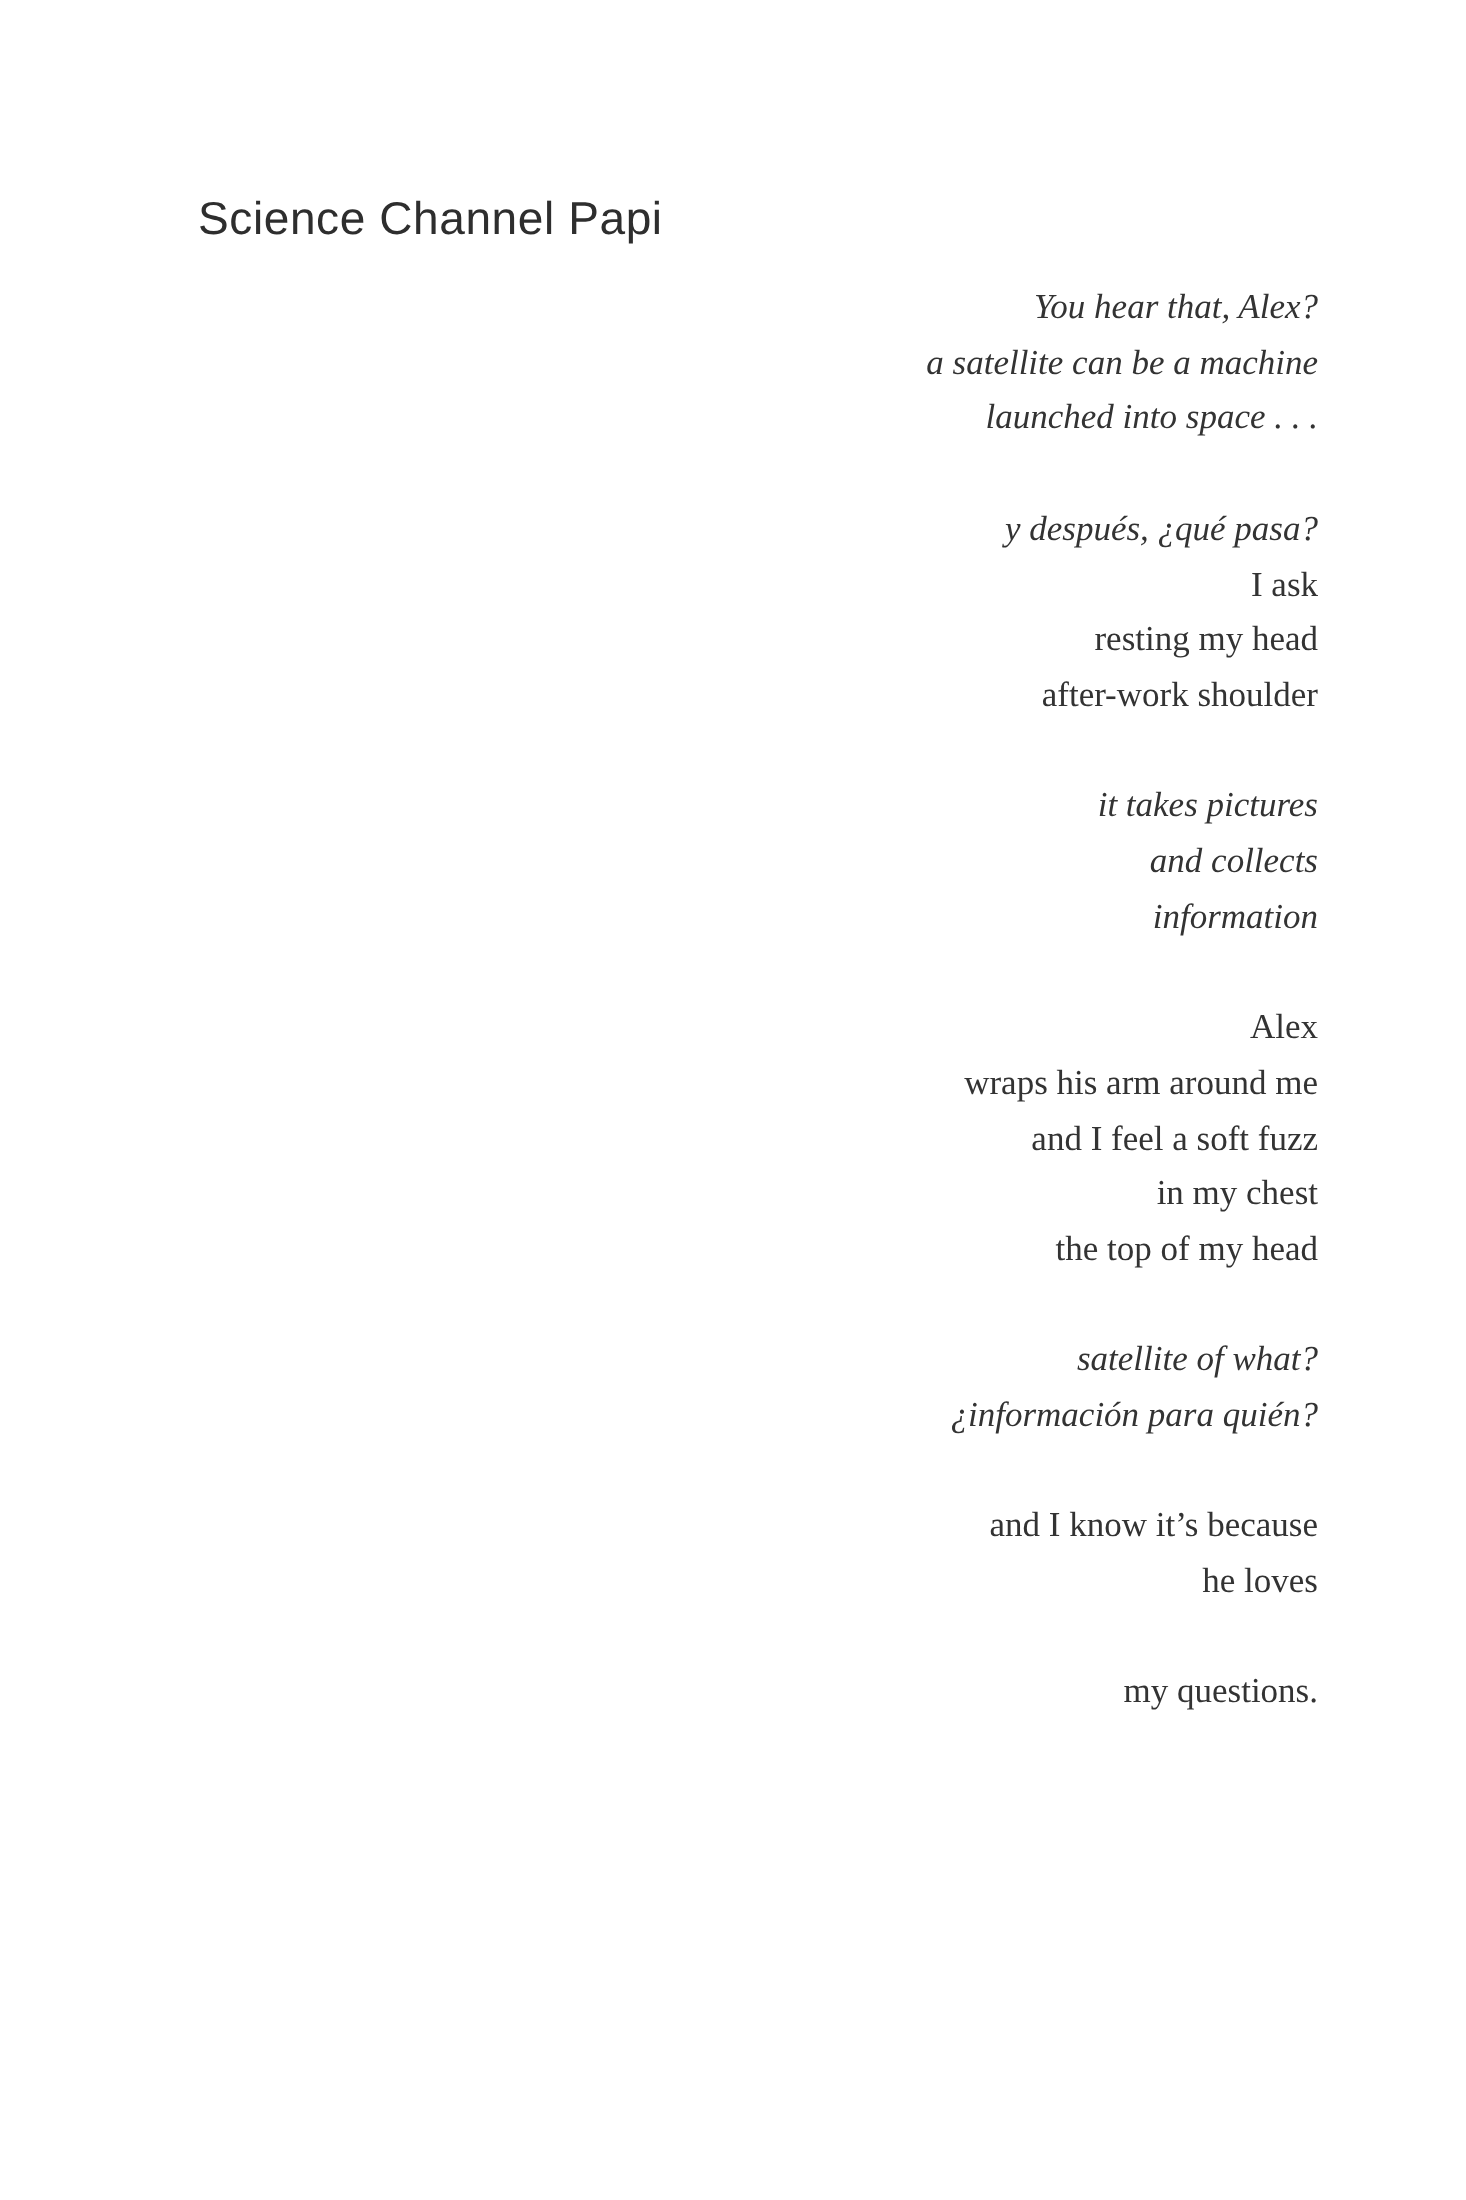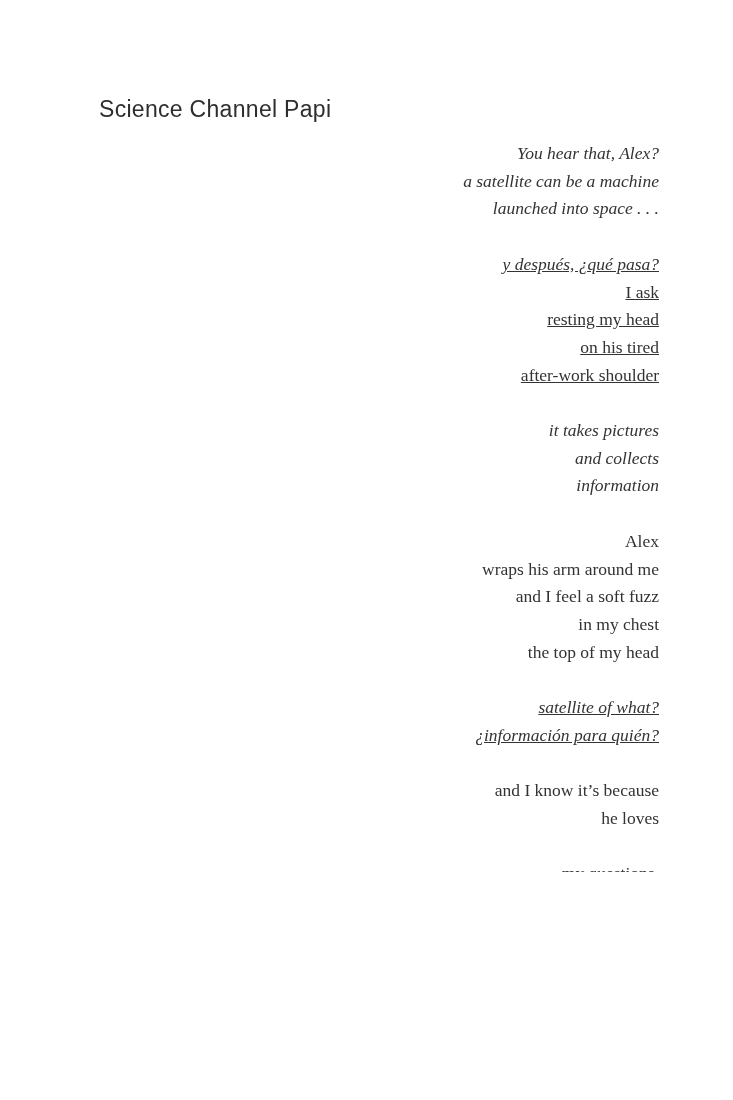--- a/index.html
+++ b/index.html
@@ -33,21 +33,20 @@
     font-family: "Liberation Serif", serif;
     font-size: 17.5px;
     line-height: 27.7px;
     color: #333333;
   }
   .stanza {
     margin: 0 0 27.7px 0;
   }
   .stanza.indent {
     margin-left: 268px;
-    text-decoration: underline;
   }
   .line {
     display: block;
     white-space: pre;
     text-align: right;
   }
   .stanza.italic .line,
   .line.it {
     font-style: italic;
   }
@@ -74,21 +73,20 @@
     <div class="stanza italic">
       <span class="line">You hear that, Alex?</span>
       <span class="line">a satellite can be a machine</span>
       <span class="line">launched into space . . .</span>
     </div>
 
     <div class="stanza indent">
       <span class="line it">y después, ¿qué pasa?</span>
       <span class="line">I ask</span>
       <span class="line">resting my head</span>
-      <span class="line">on his tired</span>
       <span class="line">after-work shoulder</span>
     </div>
 
     <div class="stanza italic">
       <span class="line">it takes pictures</span>
       <span class="line">and collects</span>
       <span class="line">information</span>
     </div>
 
     <div class="stanza">

